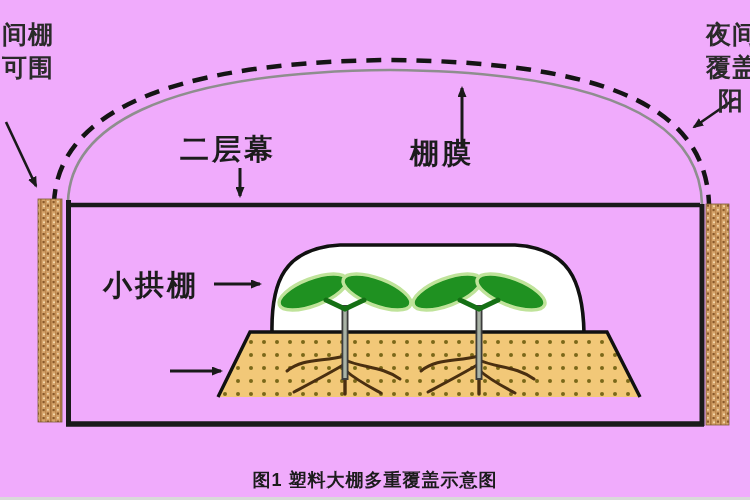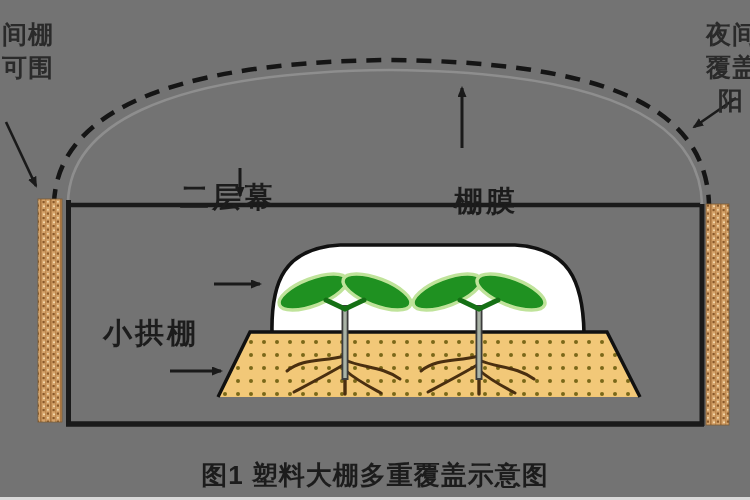--- a/index.html
+++ b/index.html
@@ -1,35 +1,35 @@
 <!DOCTYPE html>
 <html><head>
 <meta charset="utf-8">
 <style>
   html,body{margin:0;padding:0;background:#fff;}
   .stage{
-    position:relative;width:750px;height:500px;background:#737373;
+    position:relative;width:750px;height:500px;background:#f0abfc;
     overflow:hidden;font-family:"Liberation Sans","DejaVu Sans",sans-serif;
     border-bottom:3px solid #d9d9d9;box-sizing:border-box;
   }
   .stage svg{position:absolute;left:0;top:0;}
   .lbl{
-    position:absolute;color:#1c1c1c;font-weight:700;white-space:nowrap;margin-top:48px;
+    position:absolute;color:#1c1c1c;font-weight:700;white-space:nowrap;
     -webkit-font-smoothing:antialiased;
   }
   .lbl-main{font-size:29px;letter-spacing:3px;}
   .note{
     position:absolute;color:#2a2a2a;font-weight:600;font-size:25px;
     line-height:33px;letter-spacing:1px;
   }
   .note .row{display:block;white-space:nowrap;}
   .note .indent{padding-left:12px;}
   .caption{
-    position:absolute;left:50%;top:458px;transform:translateX(-50%);
-    font-size:26px;font-weight:700;color:#1c1c1c;letter-spacing:1px;white-space:nowrap;
+    position:absolute;left:50%;top:468px;transform:translateX(-50%);
+    font-size:18px;font-weight:700;color:#1c1c1c;letter-spacing:1px;white-space:nowrap;
   }
 </style>
 </head>
 <body>
 
 <div class="stage">
 
   <svg width="750" height="500" viewBox="0 0 750 500">
     <defs>
       <marker id="ah" markerWidth="11" markerHeight="9" refX="9" refY="4.5" orient="auto" markerUnits="userSpaceOnUse">
@@ -106,17 +106,17 @@
     <span class="row">可围</span>
   </div>
 
   <div class="note" style="left:706px;top:18px;">
     <span class="row">夜间</span>
     <span class="row">覆盖</span>
     <span class="row indent">阳</span>
   </div>
 
   <div class="lbl lbl-main" style="left:180px;top:130px;">二层幕</div>
-  <div class="lbl lbl-main" style="left:454px;top:134px;">棚膜</div>
+  <div class="lbl lbl-main" style="left:410px;top:134px;">棚膜</div>
   <div class="lbl lbl-main" style="left:103px;top:266px;">小拱棚</div>
 
   <div class="caption">图1  塑料大棚多重覆盖示意图</div>
 </div>
 
 </body></html>

